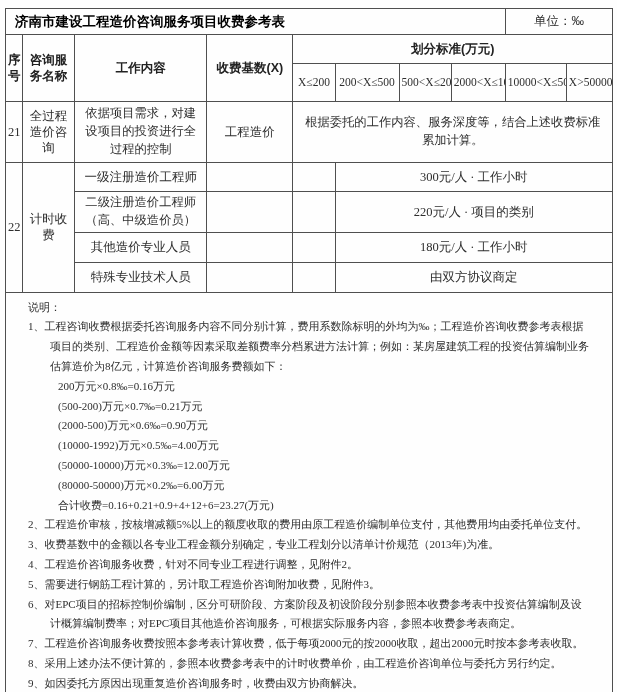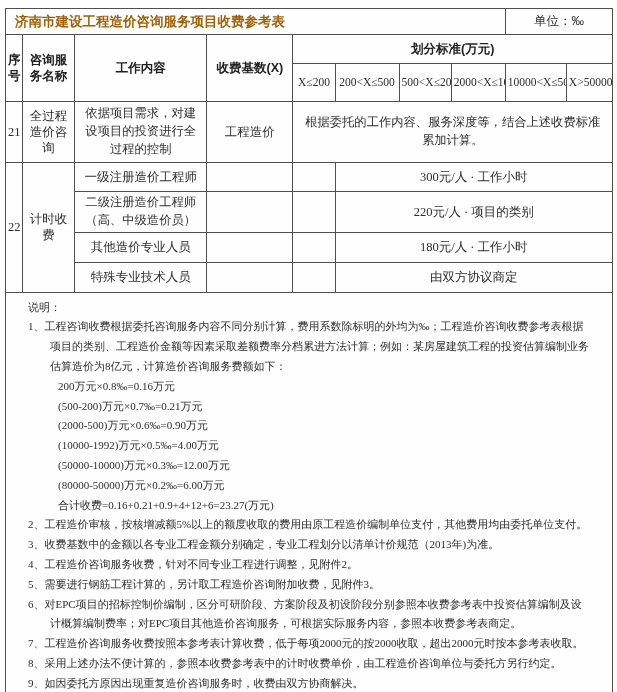--- a/index.html
+++ b/index.html
@@ -17,21 +17,21 @@
     border:1.5px solid #4f4f4f;
     text-align:center;vertical-align:middle;
     padding:1px 2px;overflow:hidden;
     font-size:12.5px;line-height:1.3;color:#2e2e2e;
   }
   tr.title-row td{height:25px;padding:0;}
   .title-bar{
     display:flex;align-items:center;justify-content:flex-start;
     padding:0 0 0 9px;
     font-family:"Liberation Sans","DejaVu Sans",sans-serif;
-    font-weight:bold;font-size:13.5px;color:#a16207;
+    font-weight:bold;font-size:13.5px;color:#000000;
   }
   td.unit-cell{
     font-family:"Liberation Sans","DejaVu Sans",sans-serif;
     font-weight:normal;font-size:12.5px;
   }
   tr.hrow1 td, td.th{
     font-family:"Liberation Sans","DejaVu Sans",sans-serif;
     font-weight:bold;font-size:12.5px;color:#222;
   }
   tr.hrow1{height:29px;}

